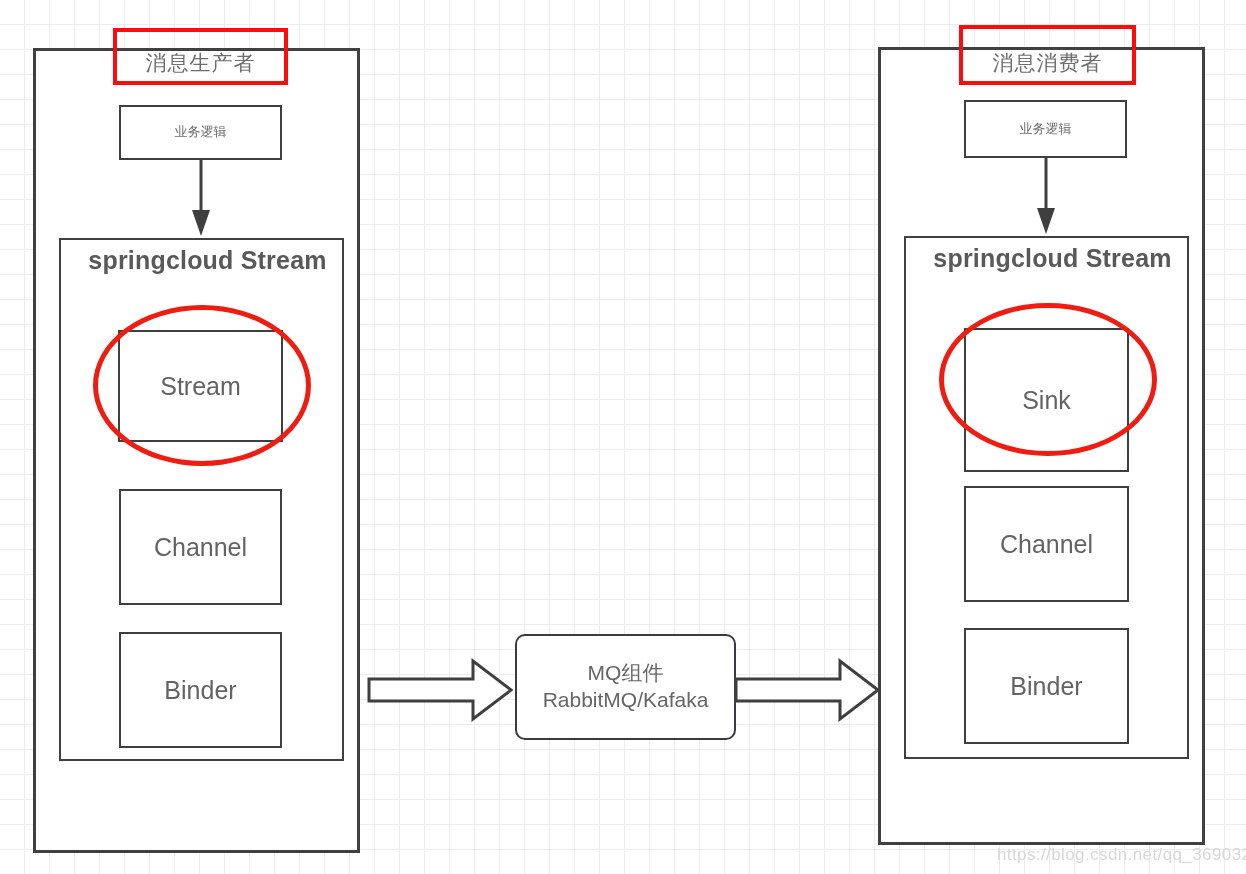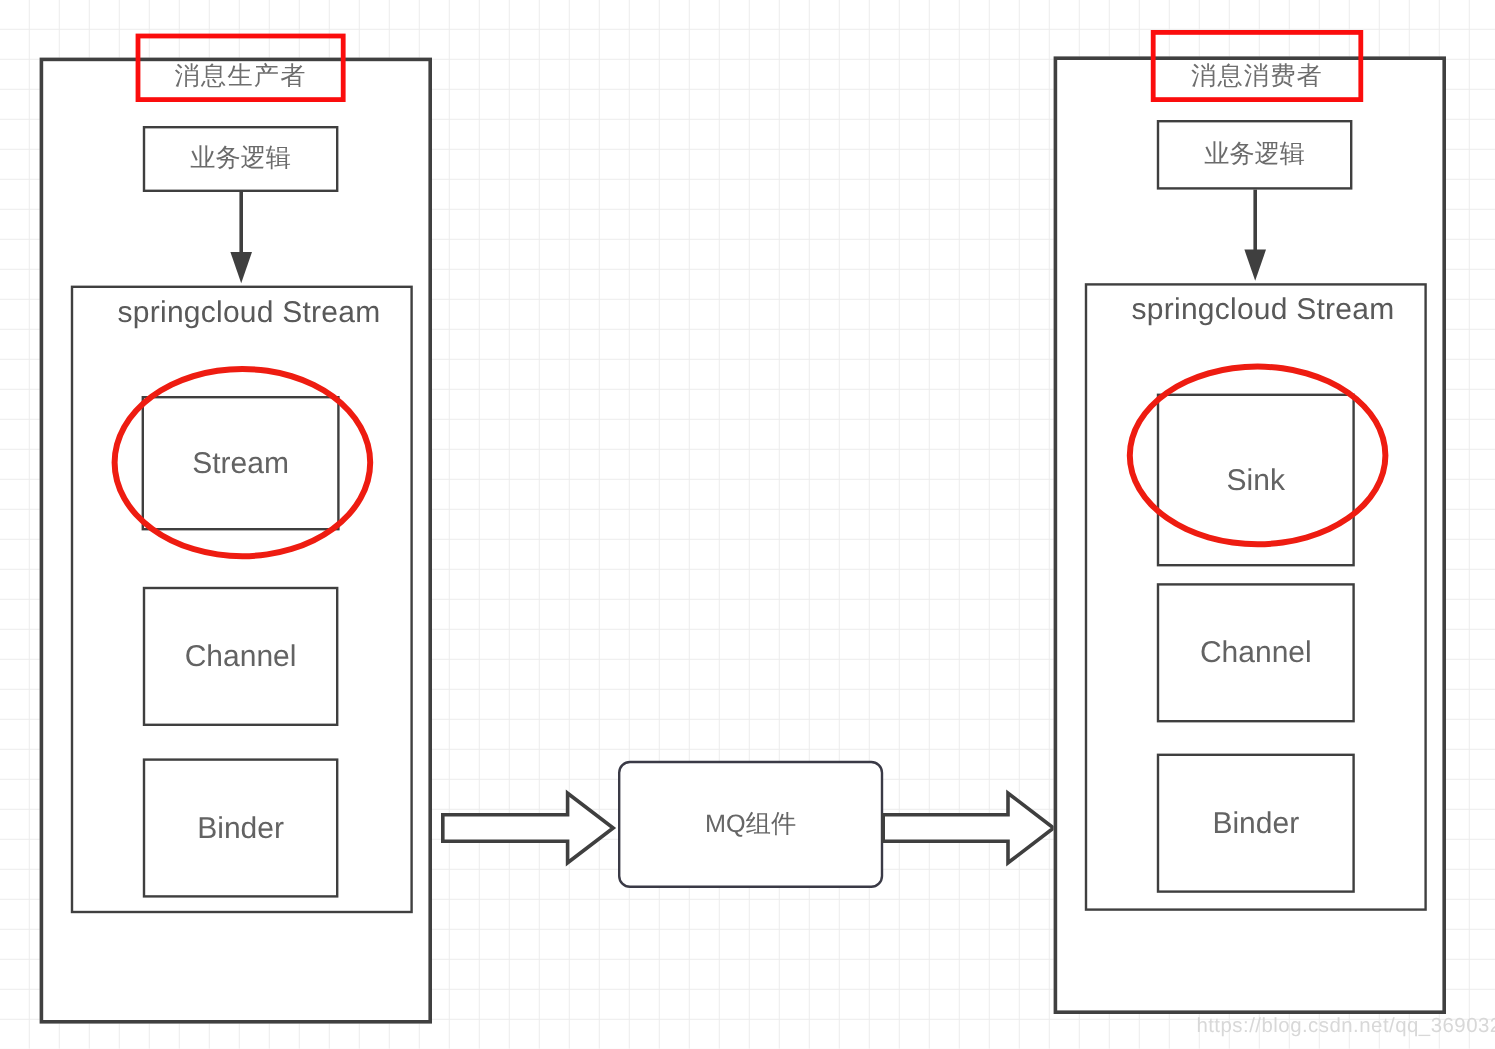--- a/index.html
+++ b/index.html
@@ -35,39 +35,40 @@
   .inner-title {
     position: absolute;
     top: 6px;
     left: 12px;
     right: 0;
     text-align: center;
     font-size: 25px;
     color: #595959;
     letter-spacing: 0.2px;
     white-space: nowrap;
+    font-weight: bold;
   }
   .node-box {
     position: absolute;
     border: 2px solid #3f3f3f;
     background: #ffffff;
     box-sizing: border-box;
     display: flex;
     align-items: center;
     justify-content: center;
   }
   .node-label {
     font-size: 25px;
     color: #636363;
     line-height: 1.15;
     text-align: center;
     white-space: nowrap;
   }
   .node-label.cjk {
-    font-size: 21px;
+    font-size: 13px;
     color: #6b6b6b;
   }
   .mq-box {
     position: absolute;
     border: 2px solid #3a3a46;
     border-radius: 10px;
     background: #ffffff;
     box-sizing: border-box;
     display: flex;
     flex-direction: column;
@@ -150,20 +151,21 @@
   <div class="title-badge" style="left:113px; top:28px; width:175px; height:57px;">
     <span class="title-badge-text">消息生产者</span>
   </div>
 
   <svg class="vsvg" style="left:369px; top:659px;" width="144" height="62" viewBox="0 0 144 62">
     <polygon points="0,20 104,20 104,2 142,31 104,60 104,42 0,42" fill="#ffffff" stroke="#3f3f3f" stroke-width="3" stroke-linejoin="miter"></polygon>
   </svg>
 
   <div class="mq-box" style="left:515px; top:634px; width:221px; height:106px;">
     <span class="mq-line">MQ组件</span>
+    <span class="mq-line">RabbitMQ/Kafaka</span>
   </div>
 
   <svg class="vsvg" style="left:736px; top:659px;" width="144" height="62" viewBox="0 0 144 62">
     <polygon points="0,20 104,20 104,2 142,31 104,60 104,42 0,42" fill="#ffffff" stroke="#3f3f3f" stroke-width="3" stroke-linejoin="miter"></polygon>
   </svg>
 
   <div class="panel" style="left:878px; top:47px; width:327px; height:798px;"></div>
 
   <div class="node-box" style="left:964px; top:100px; width:163px; height:58px;">
     <span class="node-label cjk">业务逻辑</span>

